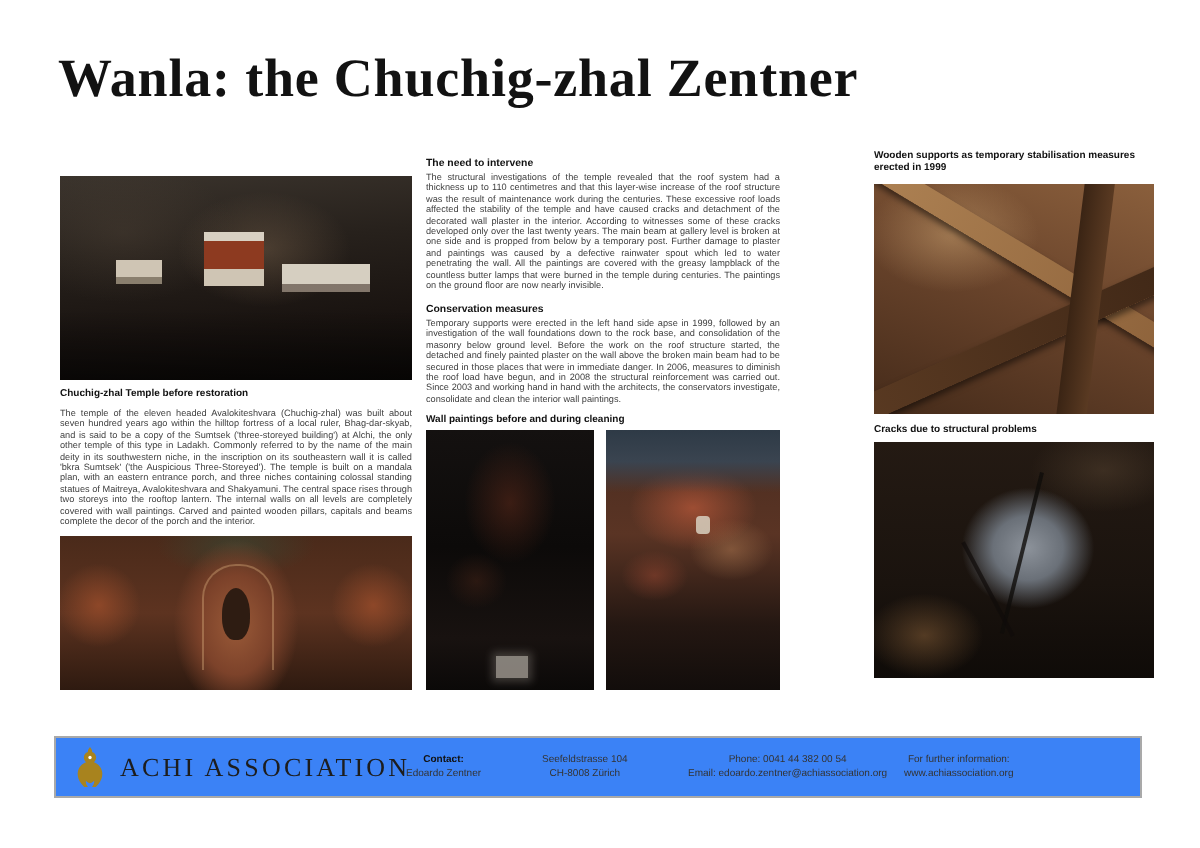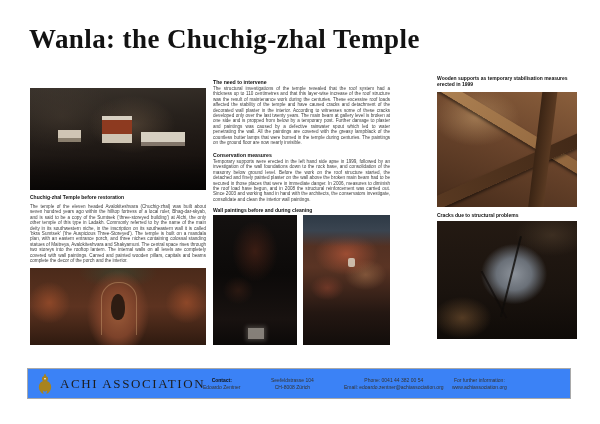--- a/index.html
+++ b/index.html
@@ -119,21 +119,21 @@
   .f-contact { left:175px; }
   .f-address { left:243px; }
   .f-phone   { left:316px; }
   .f-info    { left:424px; }
 </style>
 </head>
 <body>
 
 <div class="page">
 
-  <div class="title">Wanla: the Chuchig-zhal Temple</div>
+  <div class="title">Wanla: the Chuchig-zhal Zentner</div>
 
   <div class="photo l-photo1">
     <div class="fort-left"></div>
     <div class="temple-center"></div>
     <div class="house-right"></div>
     <div class="rock-shadow"></div>
   </div>
   <div class="caption l-caption">Chuchig-zhal Temple before restoration</div>
   <div class="body-text l-body">The temple of the eleven headed Avalokiteshvara (Chuchig-zhal) was built about seven hundred years ago within the hilltop fortress of a local ruler, Bhag-dar-skyab, and is said to be a copy of the Sumtsek ('three-storeyed building') at Alchi, the only other temple of this type in Ladakh. Commonly referred to by the name of the main deity in its southwestern niche, in the inscription on its southeastern wall it is called 'bkra Sumtsek' ('the Auspicious Three-Storeyed'). The temple is built on a mandala plan, with an eastern entrance porch, and three niches containing colossal standing statues of Maitreya, Avalokiteshvara and Shakyamuni. The central space rises through two storeys into the rooftop lantern. The internal walls on all levels are completely covered with wall paintings. Carved and painted wooden pillars, capitals and beams complete the decor of the porch and the interior.</div>
   <div class="photo l-photo2">

